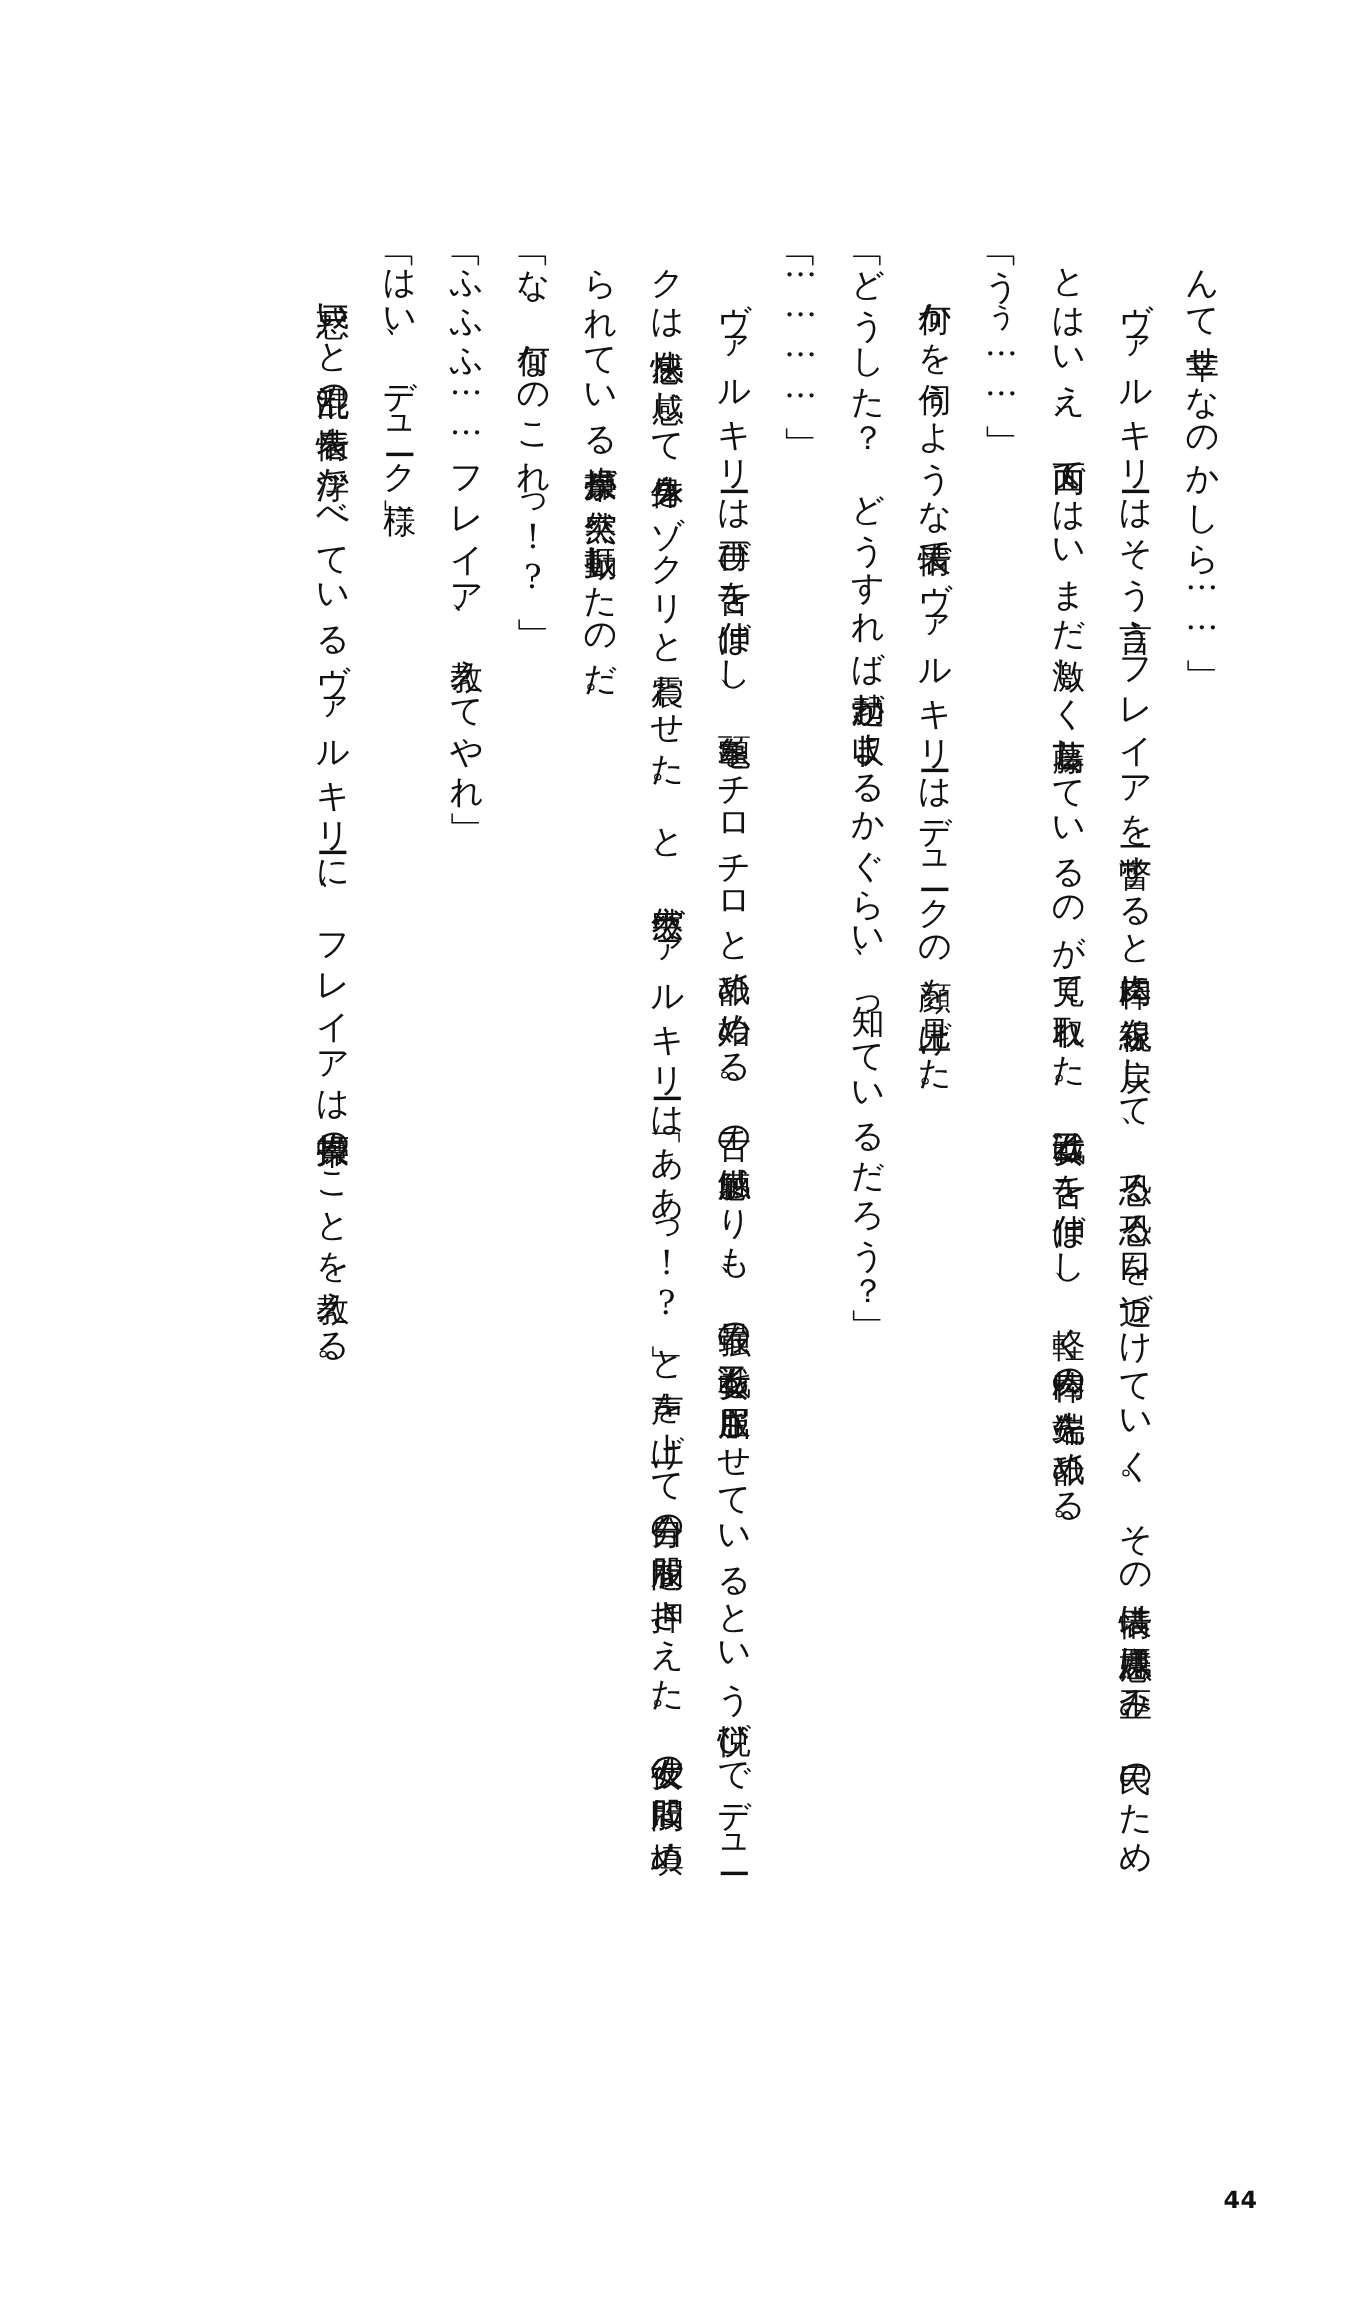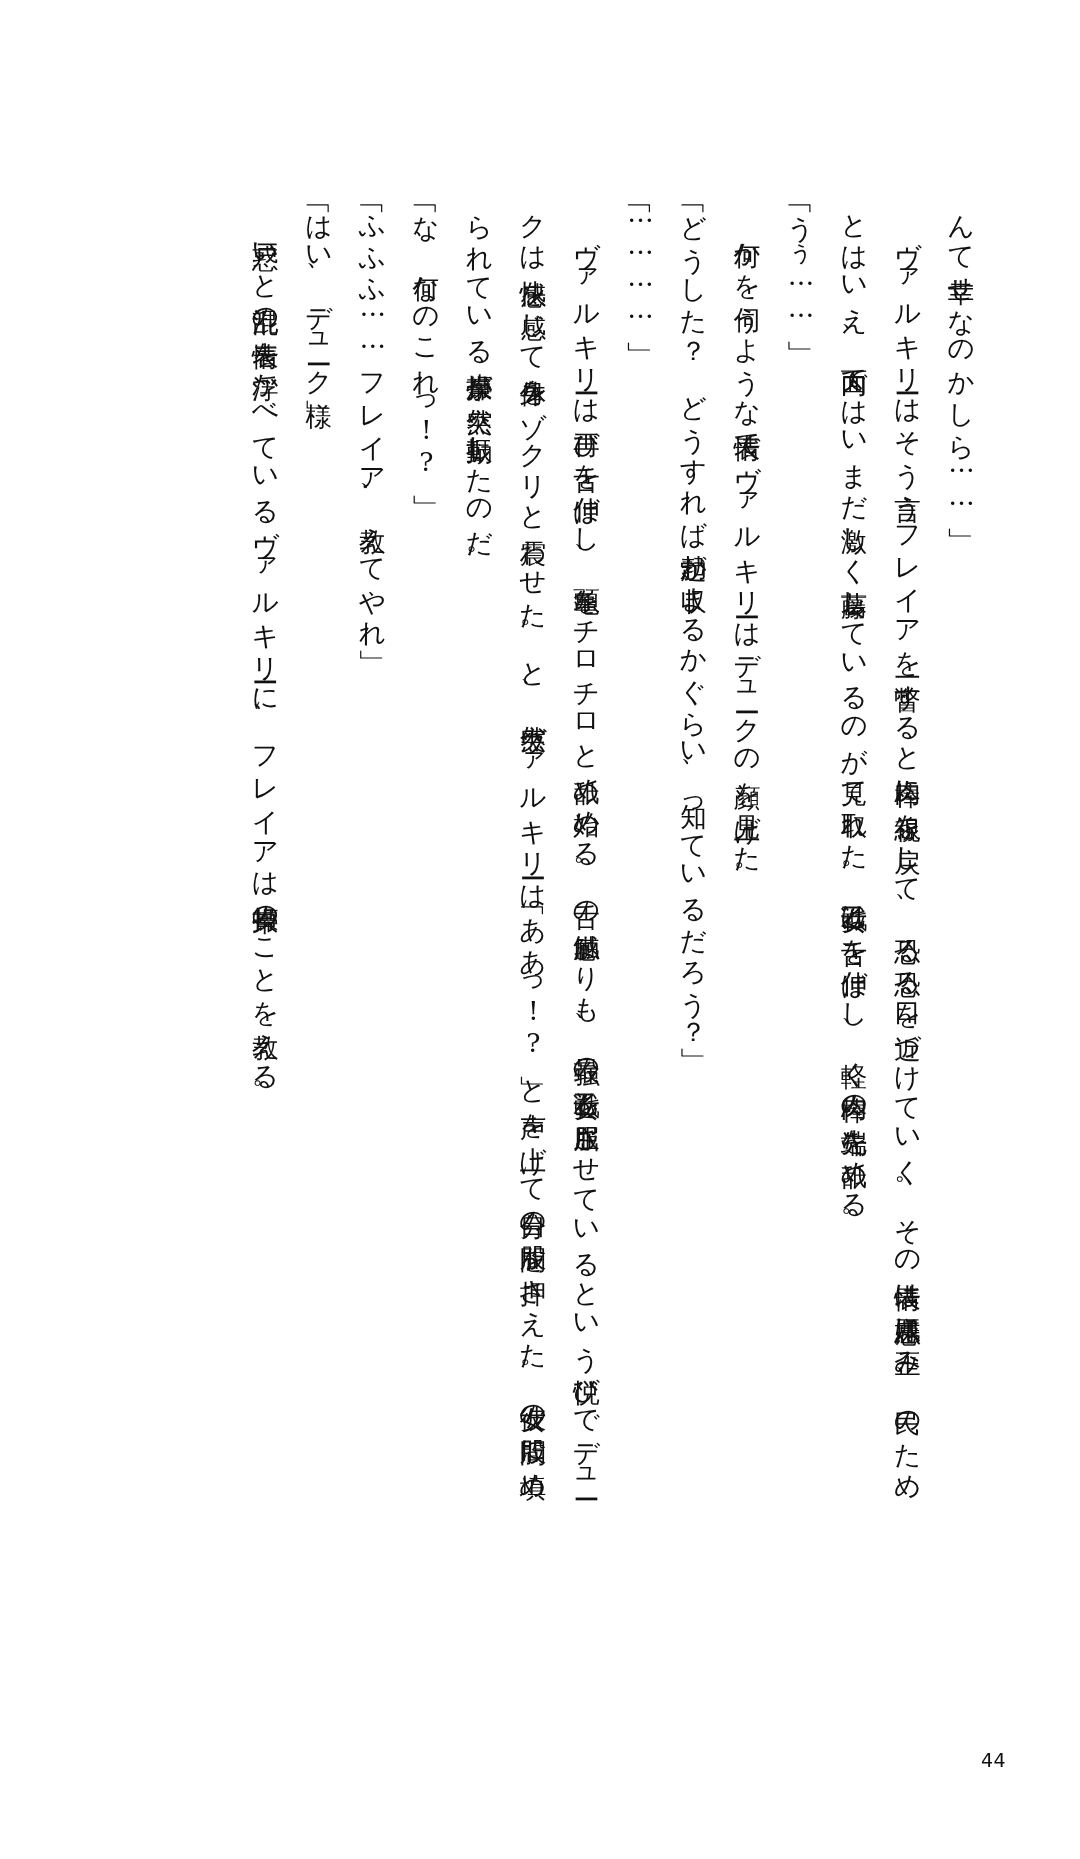--- a/index.html
+++ b/index.html
@@ -47,21 +47,21 @@
   .text-block p.indent {
     text-indent: 1em;
   }
 
   .page-number {
     position: absolute;
     right: 74px;
     bottom: 88px;
     font-size: 19px;
     font-family: "DejaVu Sans", "Liberation Sans", sans-serif;
-    font-weight: 400;
+    font-weight: 700;
     letter-spacing: 0.02em;
     color: #111111;
   }
 </style>
 </head>
 <body>
 
 <div class="page">
 
   <div class="text-block">

